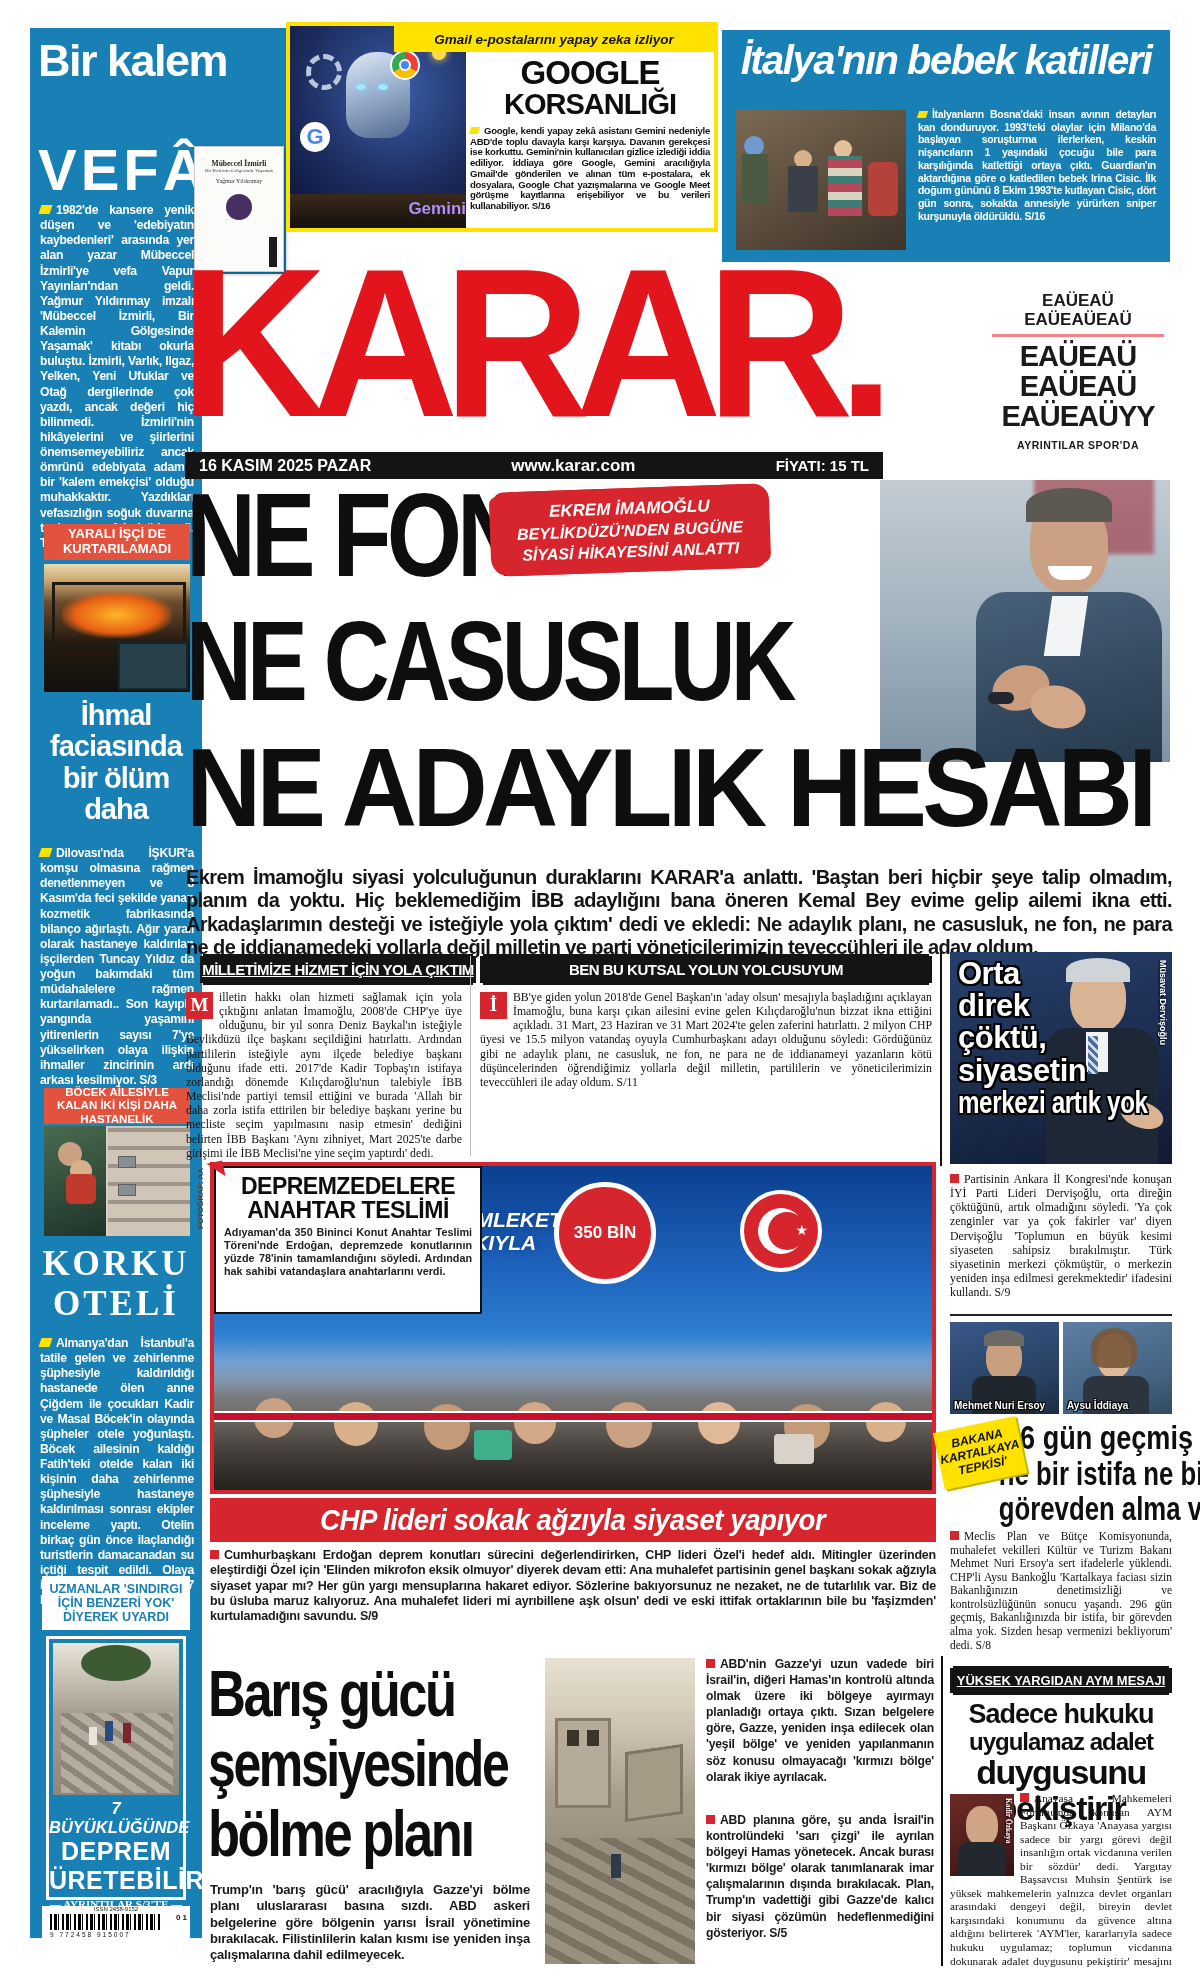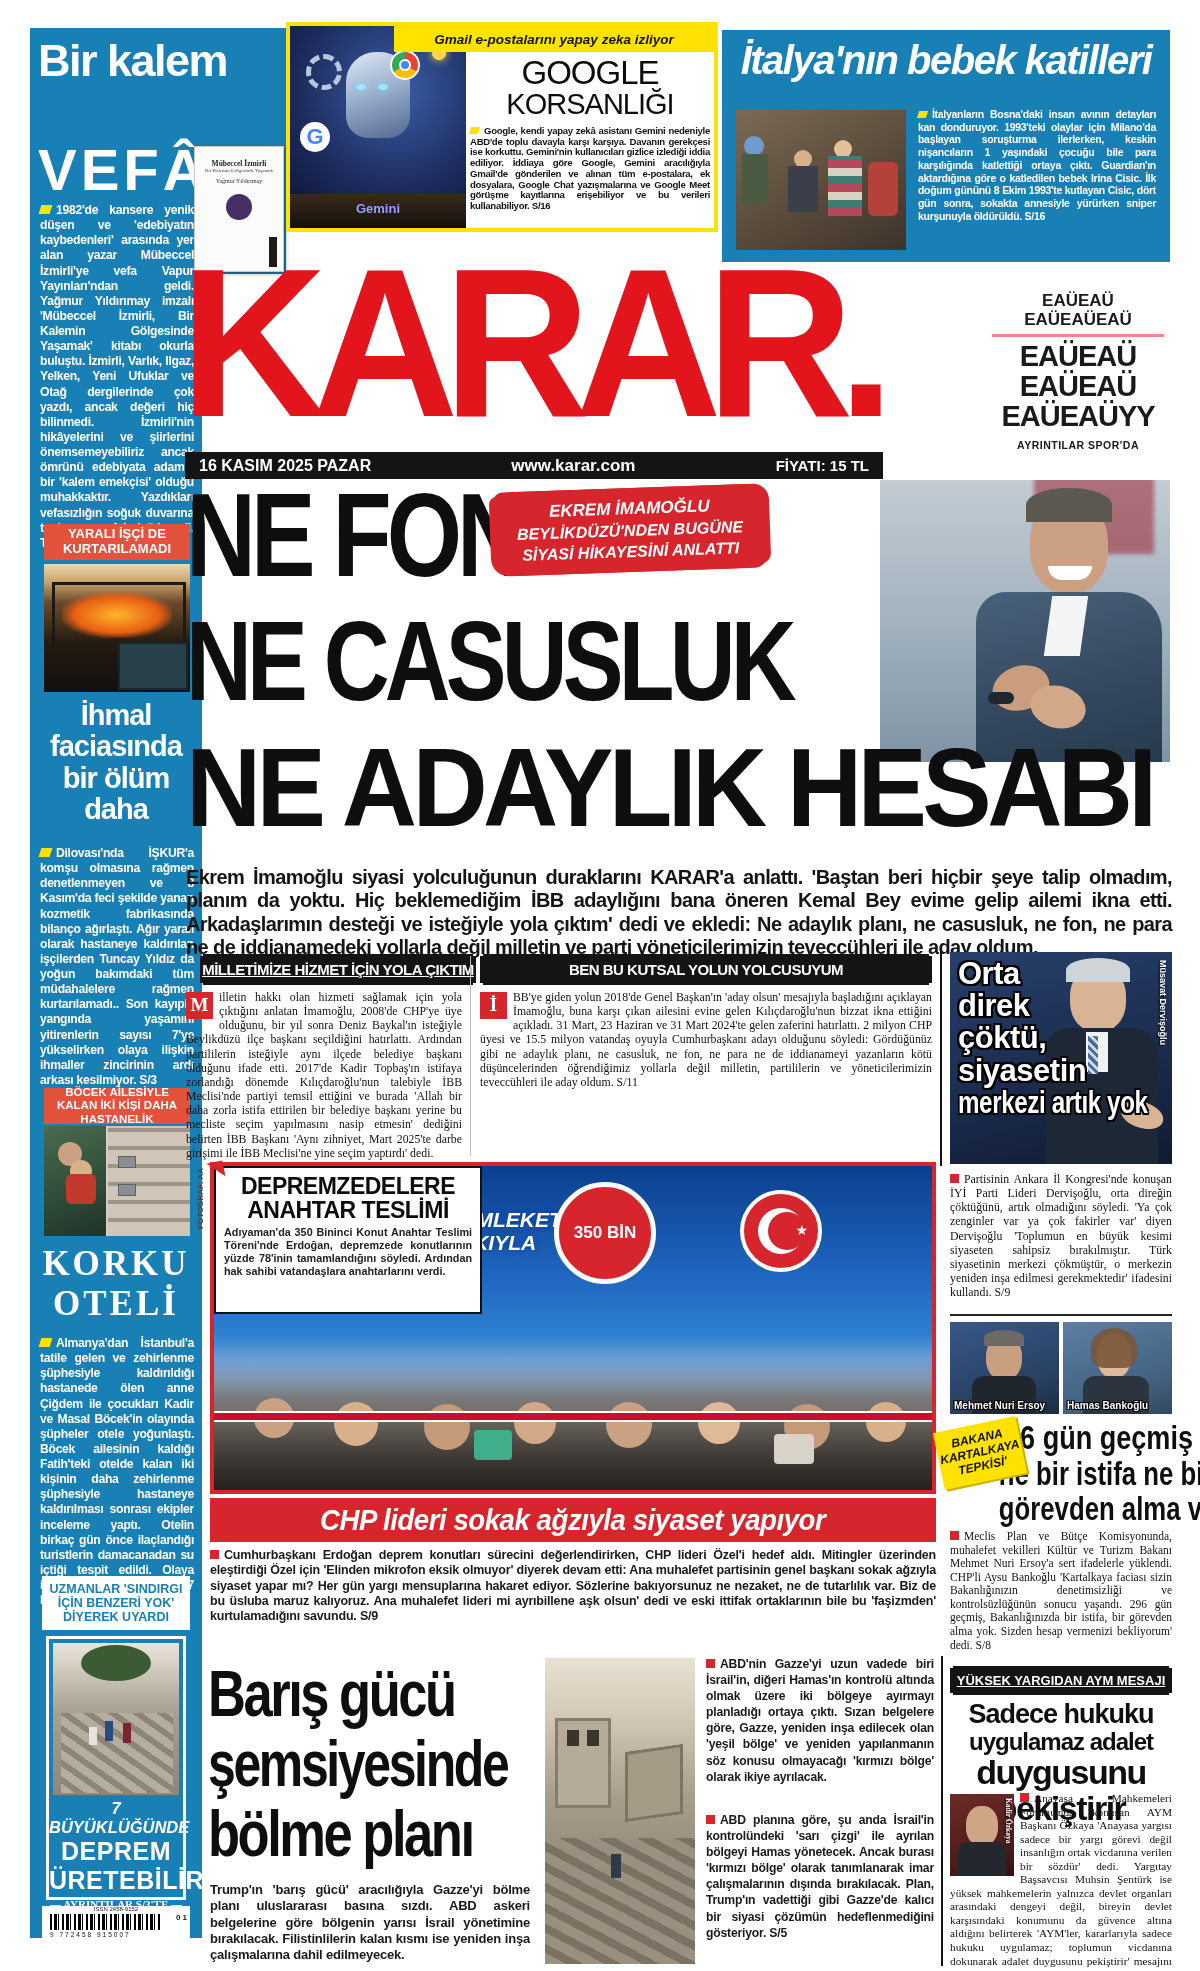--- a/index.html
+++ b/index.html
@@ -123,25 +123,25 @@
       <div style="position:absolute;left:56px;top:26px;width:64px;height:86px;border-radius:30px 30px 22px 22px;background:linear-gradient(160deg,#dfe9f5 0%,#9db2cf 45%,#52688f 100%);"></div>
       <div style="position:absolute;left:66px;top:58px;width:10px;height:6px;border-radius:50%;background:#9fe8ff;box-shadow:0 0 6px #6fd8ff;"></div>
       <div style="position:absolute;left:88px;top:58px;width:10px;height:6px;border-radius:50%;background:#9fe8ff;box-shadow:0 0 6px #6fd8ff;"></div>
       <div style="position:absolute;left:100px;top:24px;width:26px;height:26px;border-radius:50%;background:conic-gradient(#ea4335 0 33%,#fbbc05 33% 66%,#34a853 66% 100%);border:2px solid #fff;">
         <div style="position:absolute;left:7px;top:7px;width:12px;height:12px;border-radius:50%;background:#4285f4;border:2px solid #fff;box-sizing:border-box;"></div>
       </div>
       <div style="position:absolute;left:10px;top:96px;width:30px;height:30px;border-radius:50%;background:#fff;color:#4285f4;font-weight:bold;font-size:22px;text-align:center;line-height:30px;">G</div>
       <div style="position:absolute;left:16px;top:28px;width:26px;height:26px;border-radius:50%;border:5px dashed #b9c6de;"></div>
       <div style="position:absolute;left:142px;top:20px;width:14px;height:14px;border-radius:50%;background:#ffd84d;box-shadow:0 0 8px #ffd84d;"></div>
       <div style="position:absolute;left:0;bottom:0;width:176px;height:34px;background:linear-gradient(180deg,#3a2a1c,#14100c);">
-        <div style="font-size:13px;font-weight:bold;text-align:center;line-height:30px;background:linear-gradient(90deg,#7db5ff,#c08bff);-webkit-background-clip:text;background-clip:text;color:transparent;">Gemini</div>
+        <div style="font-size:17px;font-weight:bold;text-align:right;line-height:30px;background:linear-gradient(90deg,#7db5ff,#c08bff);-webkit-background-clip:text;background-clip:text;color:transparent;">Gemini</div>
       </div>
     </div>
     <div class="abs" style="left:104px;top:0;width:320px;height:26px;background:#ffe200;color:#141414;font-weight:bold;font-style:italic;font-size:13.5px;display:flex;align-items:center;justify-content:center;">Gmail e-postalarını yapay zeka izliyor</div>
-    <div class="abs" style="left:176px;top:30px;width:248px;text-align:center;color:#0d0d0d;font-weight:normal;">
+    <div class="abs" style="left:176px;top:30px;width:248px;text-align:center;color:#0d0d0d;font-weight:bold;">
       <div style="font-size:33px;letter-spacing:-1px;line-height:1;">GOOGLE</div>
       <div style="font-size:29px;letter-spacing:-1px;line-height:1.05;">KORSANLIĞI</div>
     </div>
     <div class="abs just" style="left:180px;top:100px;width:240px;font-size:9.6px;font-weight:bold;letter-spacing:-0.3px;line-height:1.12;color:#141414;">
       <span class="ybul" style="width:9px;height:7px;"></span><span>Google, kendi yapay zekâ asistanı Gemini nedeniyle ABD'de toplu davayla karşı karşıya. Davanın gerekçesi ise korkuttu. Gemini'nin kullanıcıları gizlice izlediği iddia ediliyor. İddiaya göre Google, Gemini aracılığıyla Gmail'de gönderilen ve alınan tüm e-postalara, ek dosyalara, Google Chat yazışmalarına ve Google Meet görüşme kayıtlarına erişebiliyor ve bu verileri kullanabiliyor. S/16</span>
     </div>
   </div>
 
   <div class="abs blue" style="left:722px;top:30px;width:448px;height:232px;">
     <div class="wt" style="position:absolute;left:0;top:8px;width:100%;text-align:center;font-style:italic;font-size:40px;letter-spacing:-1.5px;">İtalya'nın bebek katilleri</div>
@@ -238,21 +238,21 @@
   <div class="photo" style="left:950px;top:1322px;width:109px;height:92px;background:linear-gradient(160deg,#39588a 0%,#27405f 70%,#1b2c42 100%);">
     <div style="position:absolute;left:36px;top:14px;width:36px;height:44px;border-radius:45%;background:#c9a07f;"></div>
     <div style="position:absolute;left:34px;top:8px;width:40px;height:16px;border-radius:50% 50% 0 0;background:#6d6a66;"></div>
     <div style="position:absolute;left:22px;top:54px;width:64px;height:38px;background:#20262e;border-radius:12px 12px 0 0;"></div>
     <div class="plab">Mehmet Nuri Ersoy</div>
   </div>
   <div class="photo" style="left:1063px;top:1322px;width:109px;height:92px;background:linear-gradient(160deg,#5d7fa3 0%,#42617f 70%,#31485f 100%);">
     <div style="position:absolute;left:34px;top:12px;width:34px;height:44px;border-radius:45%;background:#e0b999;"></div>
     <div style="position:absolute;left:28px;top:6px;width:46px;height:40px;border-radius:50% 50% 30% 30%;background:#7a5638;z-index:-0;opacity:.9;"></div>
     <div style="position:absolute;left:20px;top:54px;width:66px;height:38px;background:#2c3440;border-radius:12px 12px 0 0;"></div>
-    <div class="plab">Hamas Bankoğlu</div>
+    <div class="plab">Aysu İddiaya</div>
   </div>
 
   <div class="abs" style="left:938px;top:1424px;width:84px;height:58px;background:#ffe200;transform:rotate(-12deg);display:flex;flex-direction:column;align-items:center;justify-content:center;box-shadow:2px 2px 0 #c9b300;z-index:3;">
     <div style="font-size:12px;font-weight:bold;font-style:italic;line-height:1.15;color:#111;">BAKANA</div>
     <div style="font-size:12px;font-weight:bold;font-style:italic;line-height:1.15;color:#111;">KARTALKAYA</div>
     <div style="font-size:12px;font-weight:bold;font-style:italic;line-height:1.15;color:#111;">TEPKİSİ'</div>
   </div>
   <div class="abs" style="left:950px;top:1420px;width:222px;text-align:right;color:#0f0f0f;font-weight:bold;">
     <div style="font-size:33px;white-space:nowrap;transform:scaleX(0.82);transform-origin:right;line-height:1.08;">296 gün geçmiş</div>
     <div style="font-size:33px;white-space:nowrap;transform:scaleX(0.78);transform-origin:right;line-height:1.08;">ne bir istifa ne bir</div>

